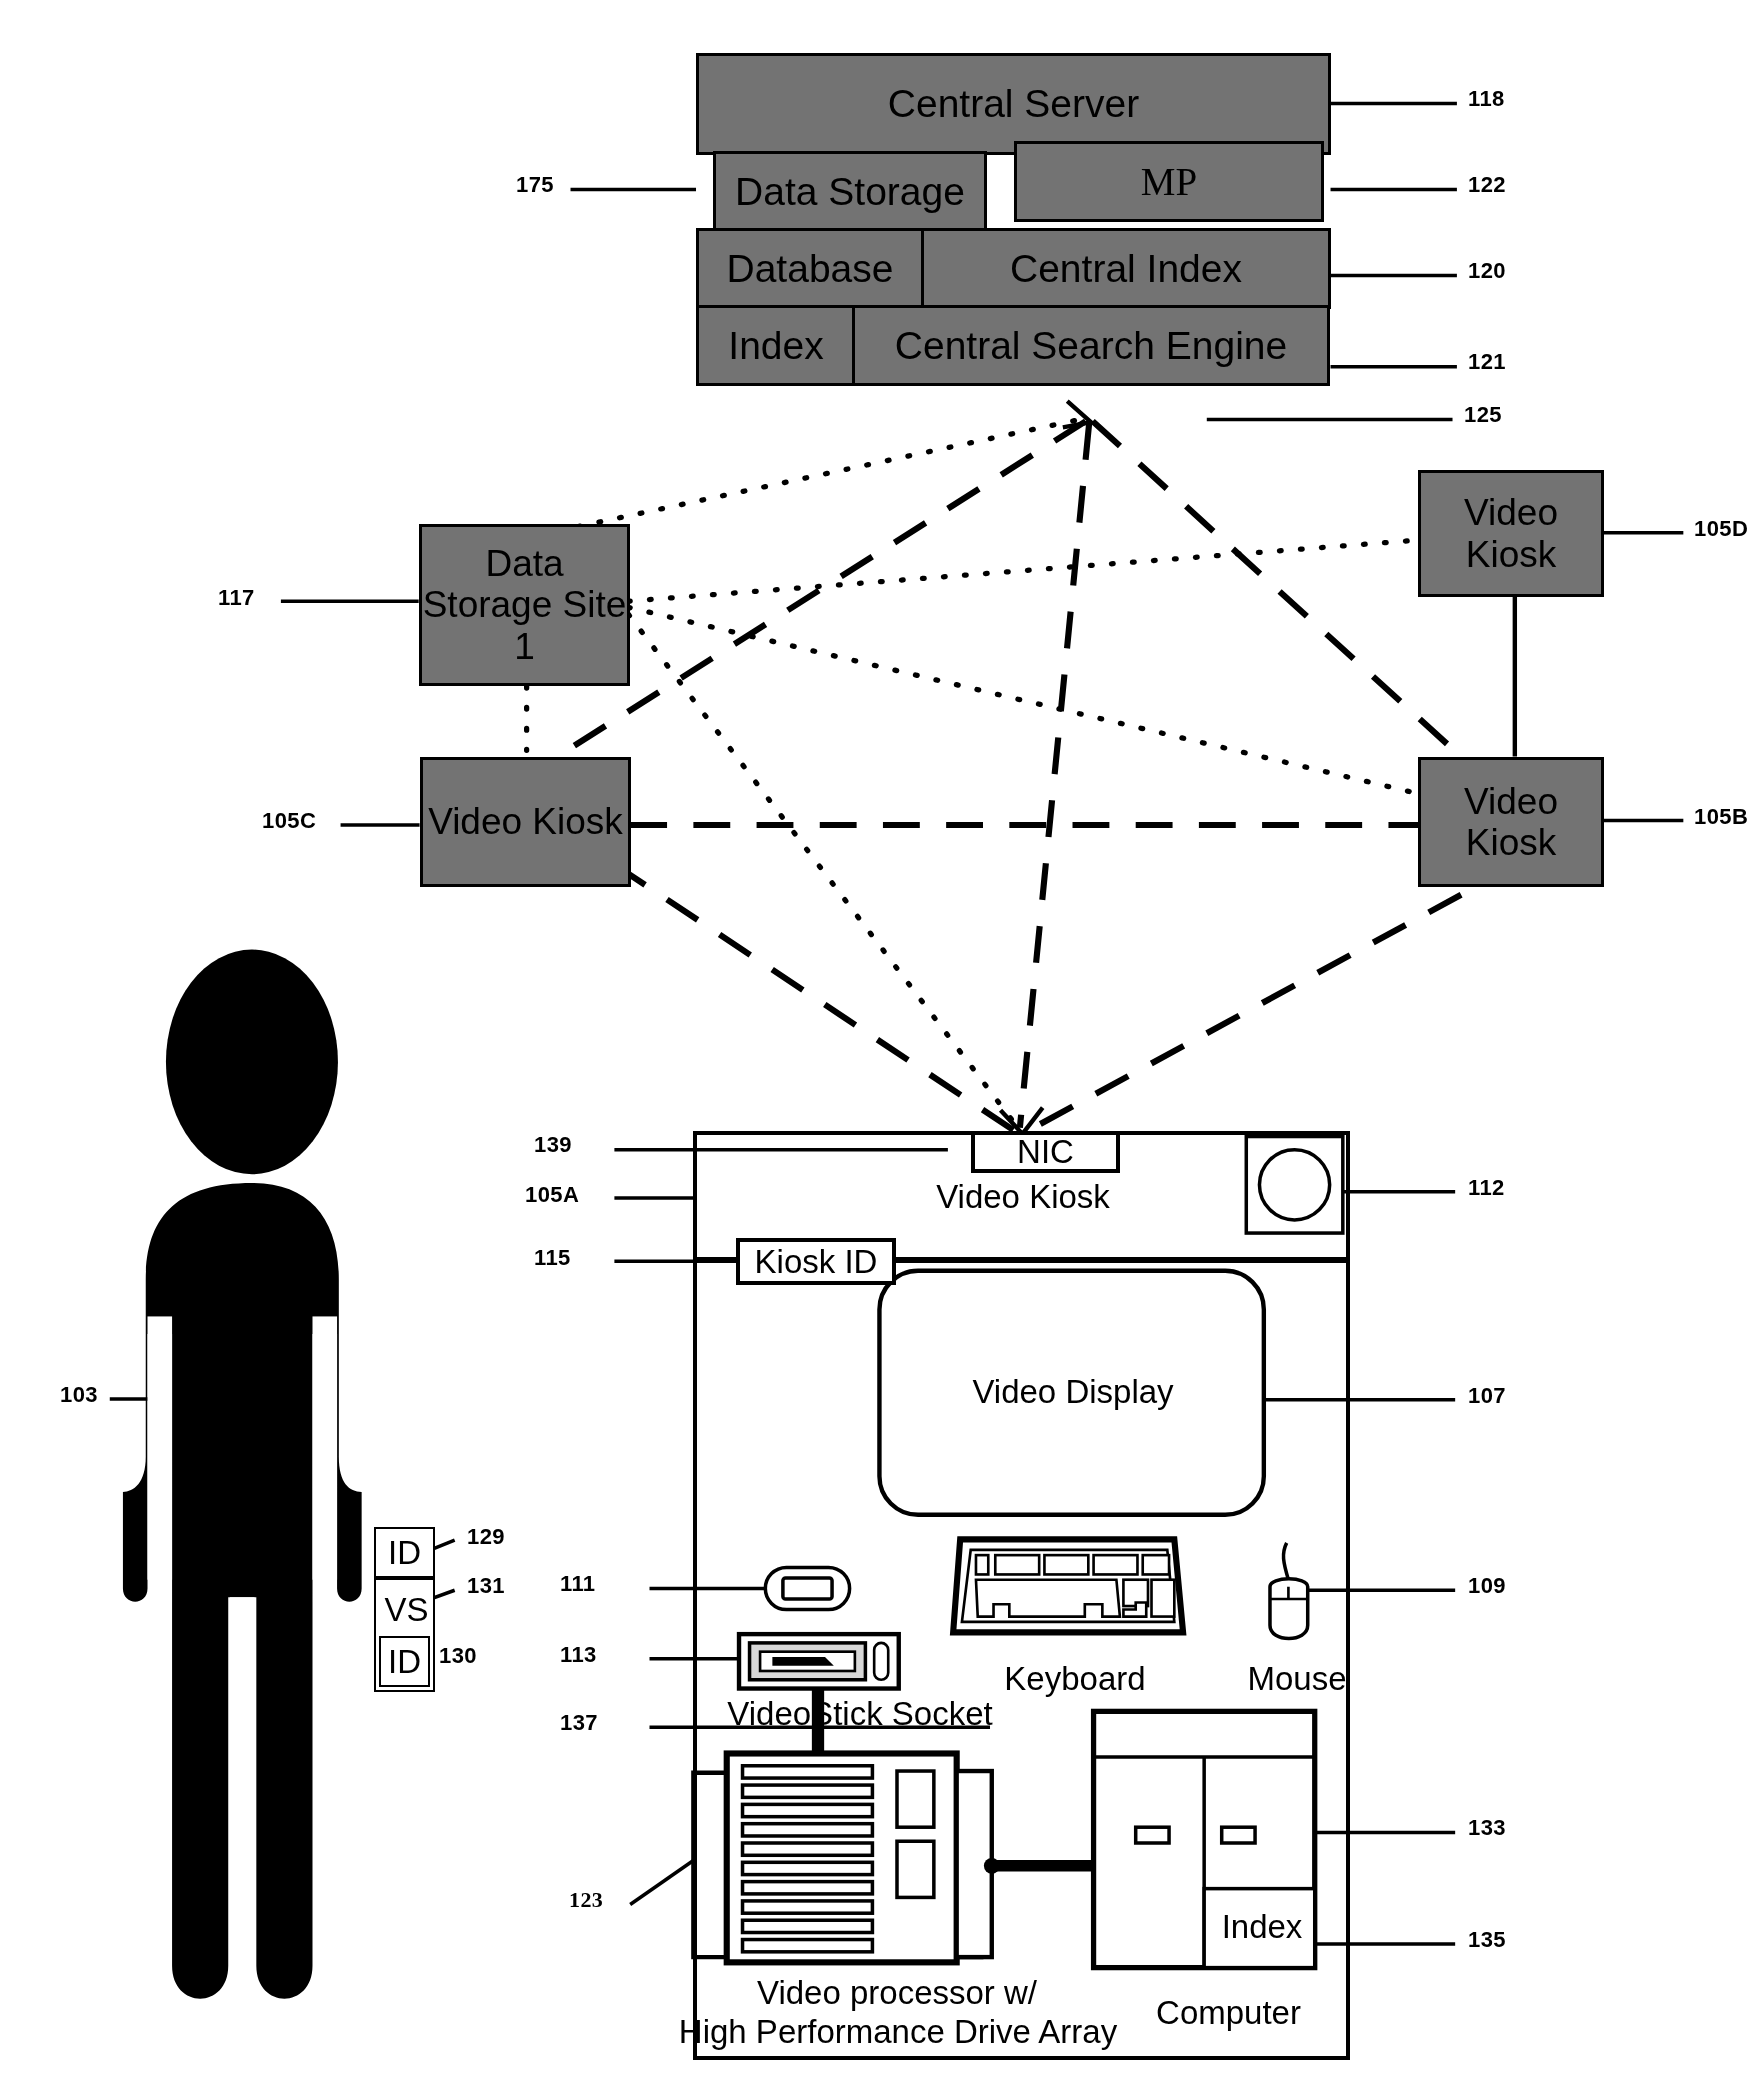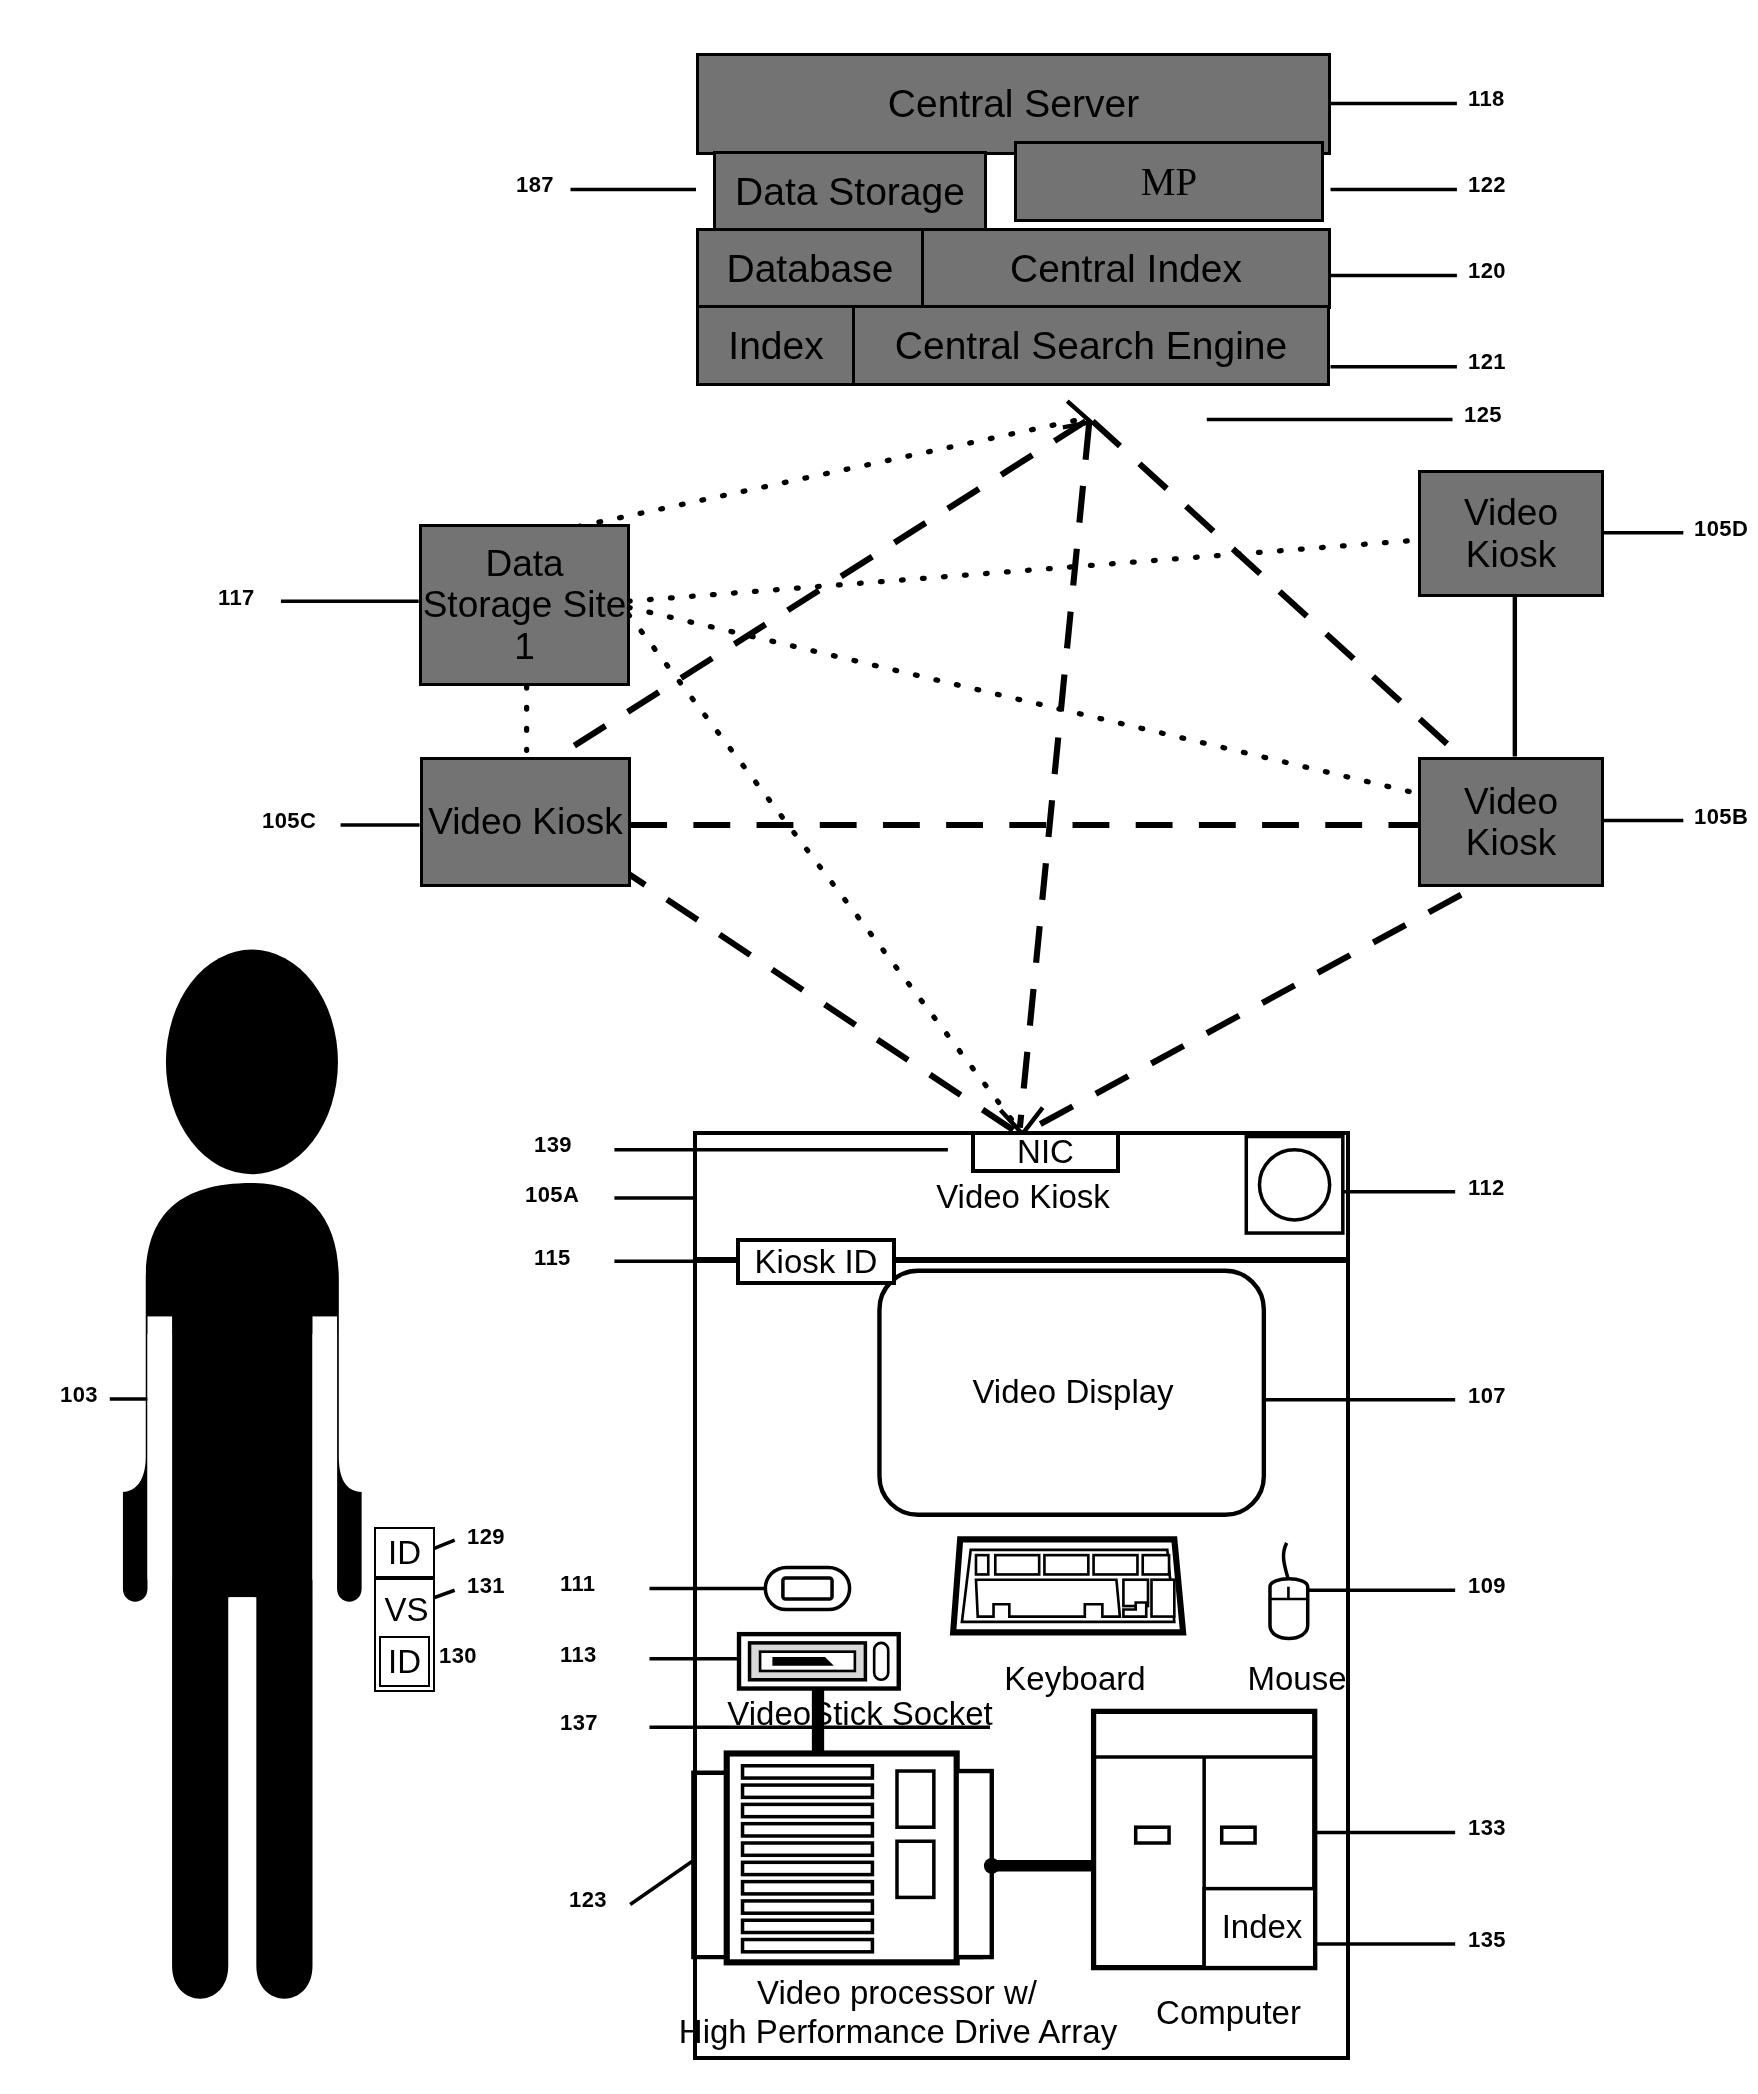--- a/index.html
+++ b/index.html
@@ -265,21 +265,21 @@
     <span>Index</span>
   </div>
   <div class="box bigtxt" style="left:852px; top:305px; width:478px; height:81px;">
     <span>Central Search Engine</span>
   </div>
 
   <div class="refnum" style="left:1468px; top:86px;">118</div>
   <div class="refnum" style="left:1468px; top:172px;">122</div>
   <div class="refnum" style="left:1468px; top:258px;">120</div>
   <div class="refnum" style="left:1468px; top:349px;">121</div>
-  <div class="refnum" style="left:516px; top:172px;">187</div>
+  <div class="refnum" style="left:516px; top:172px;">175</div>
 
   <div class="box kiosktxt" style="left:419px; top:524px; width:211px; height:162px;">
     <span>Data Storage Site 1</span>
   </div>
   <div class="refnum" style="left:218px; top:585px;">117</div>
 
   <div class="box kiosktxt" style="left:1418px; top:470px; width:186px; height:127px;">
     <span>Video Kiosk</span>
   </div>
   <div class="refnum" style="left:1694px; top:516px;">105D</div>
@@ -352,21 +352,21 @@
   <div class="plain midtxt" style="left:1227px; top:1659px; width:140px; height:39px;align-items:center;">
     <span>Mouse</span>
   </div>
 
   <div class="plain midtxt" style="left:695px; top:1973px; width:404px; height:39px;">
     <span>Video processor w/</span>
   </div>
   <div class="plain midtxt" style="left:648px; top:2012px; width:500px; height:39px;">
     <span>High Performance Drive Array</span>
   </div>
-  <div class="refnum" style="left:569px; top:1887px;">123</div>
+  <div class="refnum" style="left:569px; top:1887px;font-family:Liberation Serif, serif;">123</div>
 
   <div class="plain midtxt" style="left:1132px; top:1993px; width:193px; height:39px;">
     <span>Computer</span>
   </div>
   <div class="refnum" style="left:1468px; top:1815px;">133</div>
 
   <div class="plain midtxt" style="left:1210px; top:1907px; width:104px; height:39px;">
     <span>Index</span>
   </div>
   <div class="refnum" style="left:1468px; top:1927px;">135</div>

